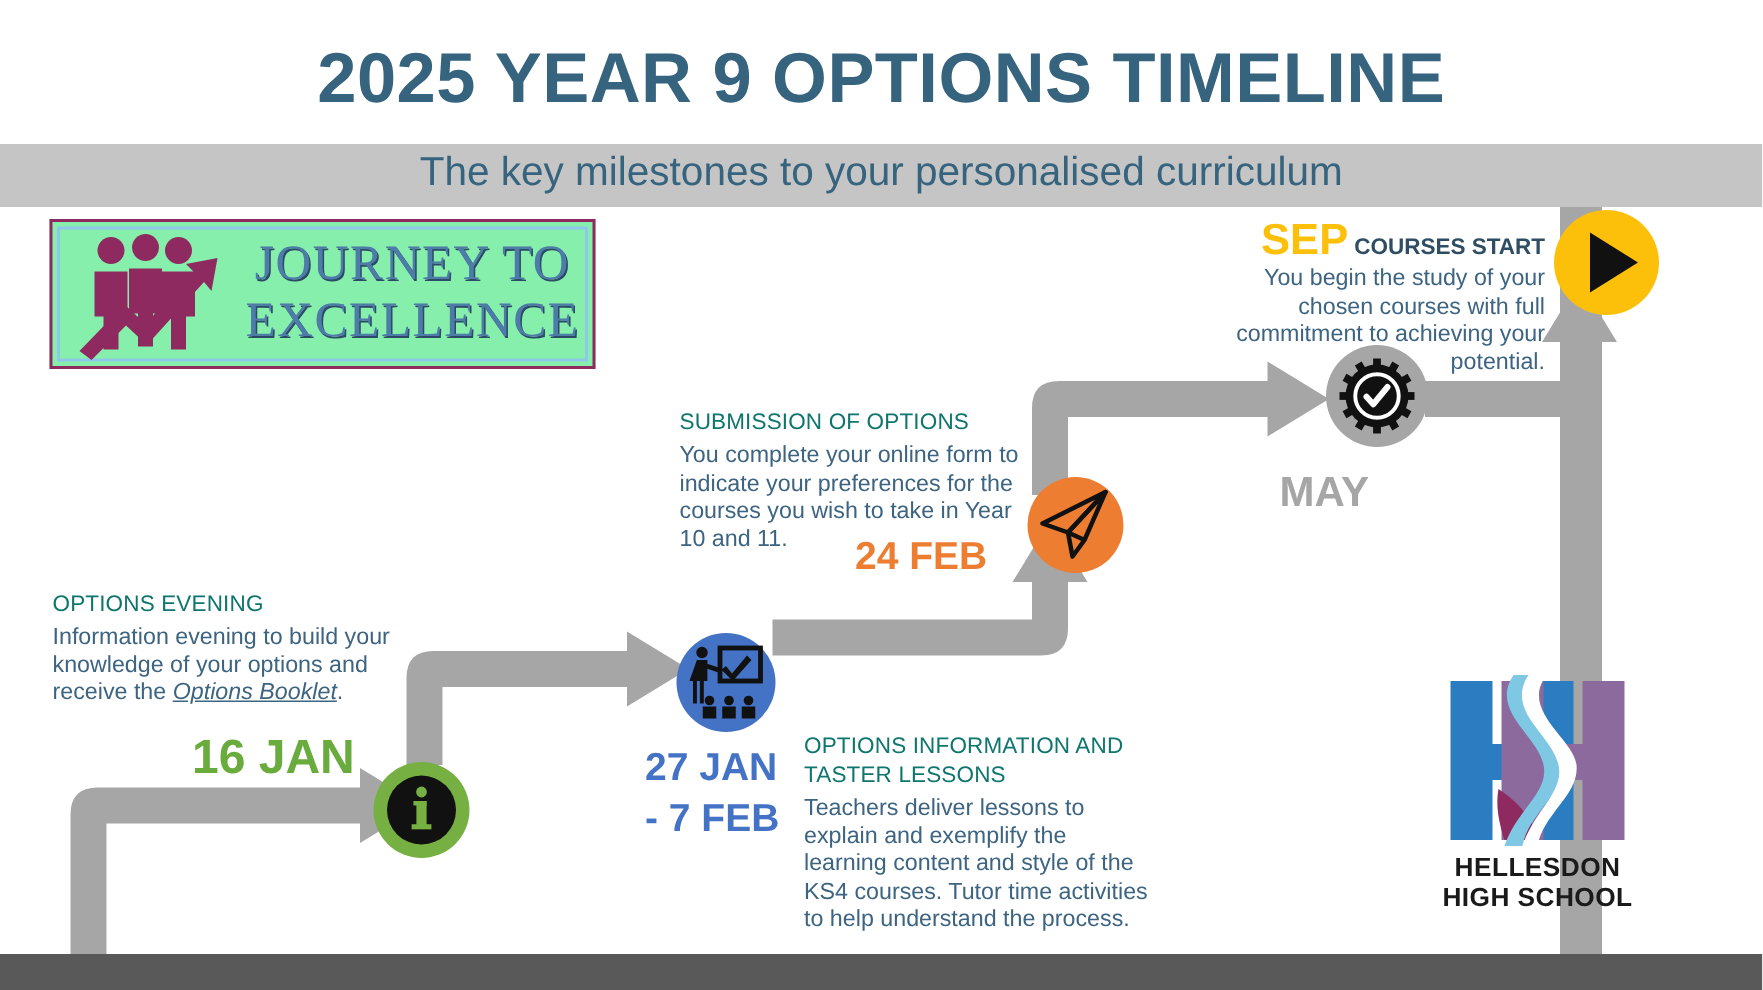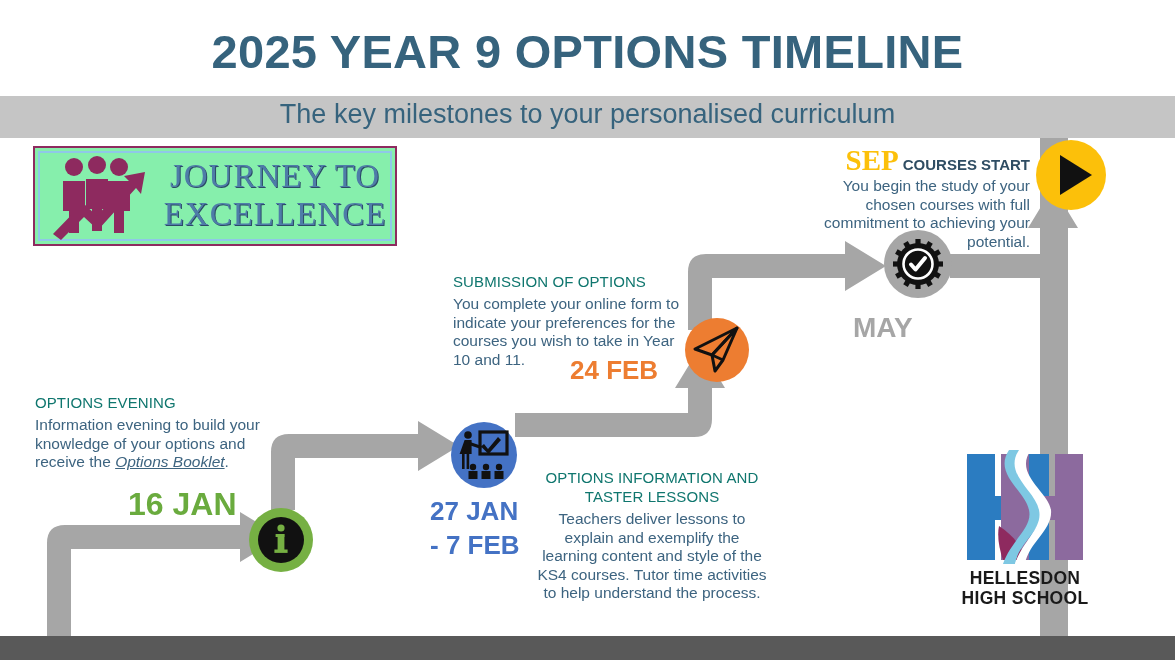--- a/index.html
+++ b/index.html
@@ -153,32 +153,32 @@
     position: absolute;
     font-family: "Liberation Sans", sans-serif;
     font-weight: bold;
     white-space: nowrap;
   }
 
   
   #blk-options-evening { left: 35px; top: 393px; width: 250px; }
   #date-16jan { left: 128px; top: 486px; font-size: 32px; color: #6aab3e; }
 
-  #blk-taster { left: 536px; top: 468px; width: 232px; text-align: center; }
+  #blk-taster { left: 536px; top: 488px; width: 232px; }
   #date-27jan { left: 430px; top: 494px; font-size: 26px; color: #4472c4; line-height: 34px; }
 
   #blk-submission { left: 453px; top: 272px; width: 228px; }
   #date-24feb { left: 570px; top: 355px; font-size: 26px; color: #ed7d31; }
 
   #blk-curriculum { left: 856px; top: 340px; width: 232px; }
   #date-may { left: 853px; top: 312px; font-size: 28px; color: #a6a6a6; }
 
   #blk-courses { left: 790px; top: 173px; width: 240px; text-align: right; }
   #sep-line { position: absolute; left: 790px; top: 144px; width: 240px; text-align: right; white-space: nowrap; }
-  #sep-line .sep-word { font-family: Liberation Serif, serif; font-weight: bold; font-size: 29px; color: #fcc00a; vertical-align: baseline; }
+  #sep-line .sep-word { font-family: Liberation Sans, sans-serif; font-weight: bold; font-size: 29px; color: #fcc00a; vertical-align: baseline; }
   #sep-line .sep-hdr { font-family: "Liberation Sans", sans-serif; font-weight: bold; font-size: 15px; color: #2f4d63; vertical-align: baseline; padding-left: 4px; }
   #blk-courses .body { text-align: right; }
 </style>
 </head>
 <body>
 
 <div id="stage">
 
   <svg class="connectors" viewBox="0 0 1175 660" width="1175" height="660">
     <g fill="#a6a6a6">

